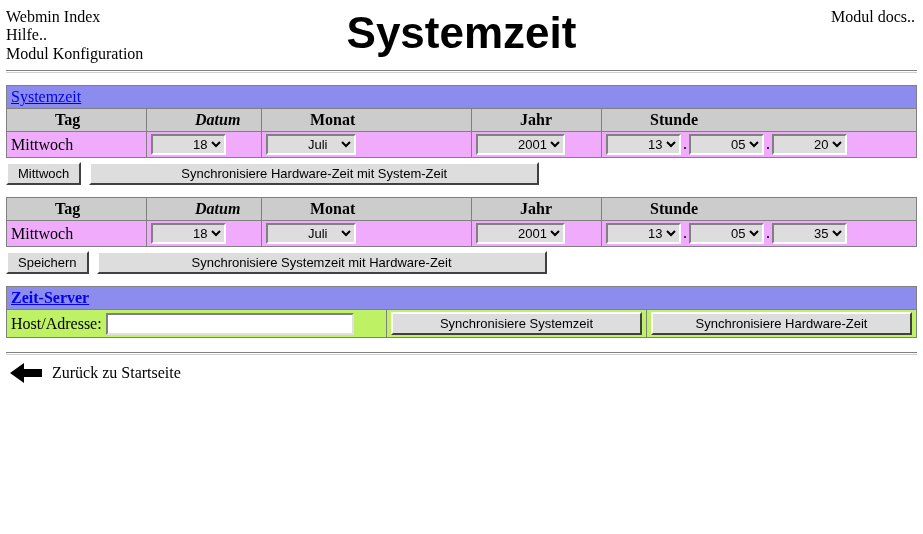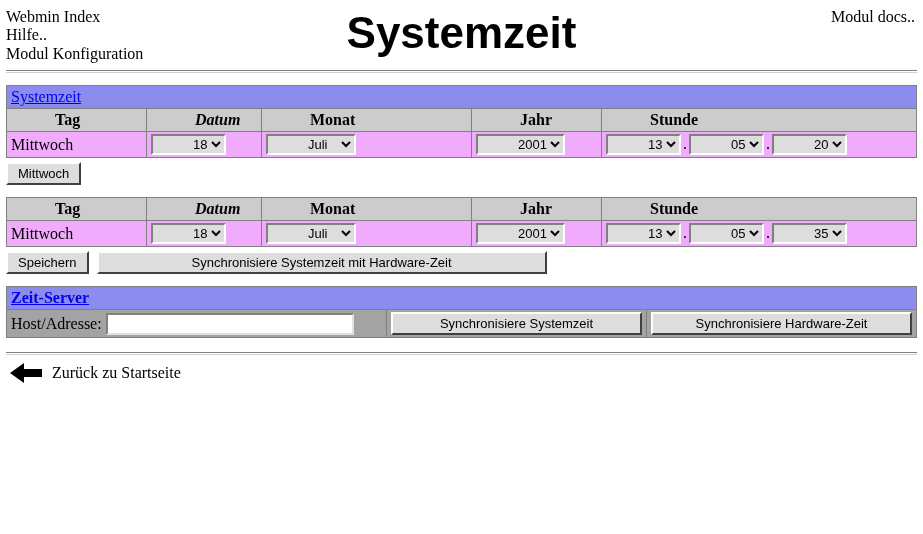--- a/index.html
+++ b/index.html
@@ -50,21 +50,21 @@
     text-align: left;
   }
   tr.head-row td {
     background: #8C8CEE;
     color: #000;
     padding: 2px 4px;
   }
   tr.head-row a { color: #0000EE; text-decoration: underline; }
   tr.label-row td { background: #CCCCCC; font-weight: bold; padding-left: 48px; }
   tr.value-row td { background: #f0abfc; }
-  tr.ts-body td { background: #a3a3a3; }
+  tr.ts-body td { background: #bef264; }
   .btn-row { margin: 2px 0 12px 0; }
   button.form-btn {
     font-family: Arial, Helvetica, sans-serif;
     font-size: 13px;
     background: #DDDDDD;
     border-top: 2px solid #fff;
     border-left: 2px solid #fff;
     border-right: 2px solid #404040;
     border-bottom: 2px solid #404040;
     padding: 2px 10px;
@@ -138,20 +138,21 @@
     <td><select style="width:90px"><option>Juli</option></select></td>
     <td><select><option>2001</option></select></td>
     <td class="time-cell">
       <select><option>13</option></select><span class="sep">.</span><select><option>05</option></select><span class="sep">.</span><select><option>20</option></select>
     </td>
   </tr>
 </tbody>
   </table>
 <div class="btn-row sync-row">
   <button class="form-btn">Mittwoch</button>
+  <button class="form-btn wide-btn">Synchronisiere Hardware-Zeit mit System-Zeit</button>
 </div>
 
 <table class="section">
   <tbody>
   <tr class="label-row">
     <td class="col-day">Tag</td>
     <td class="col-datum">Datum</td>
     <td class="col-monat">Monat</td>
     <td class="col-jahr">Jahr</td>
     <td>Stunde</td>

